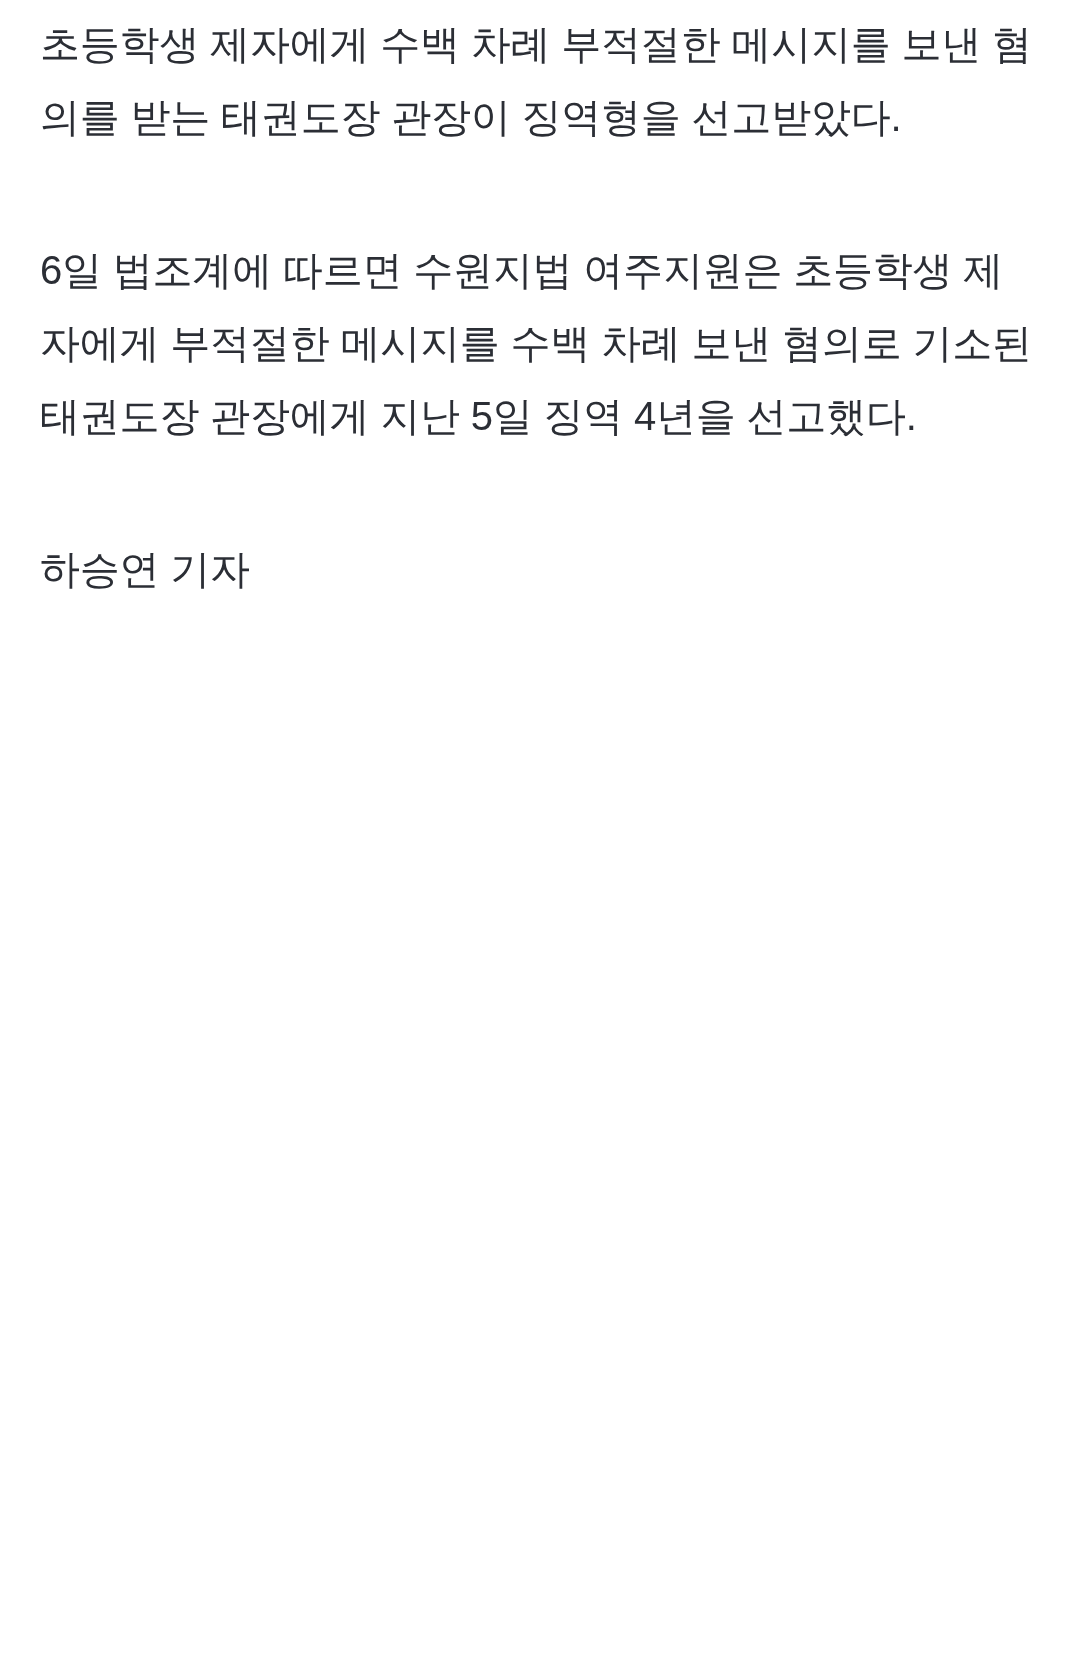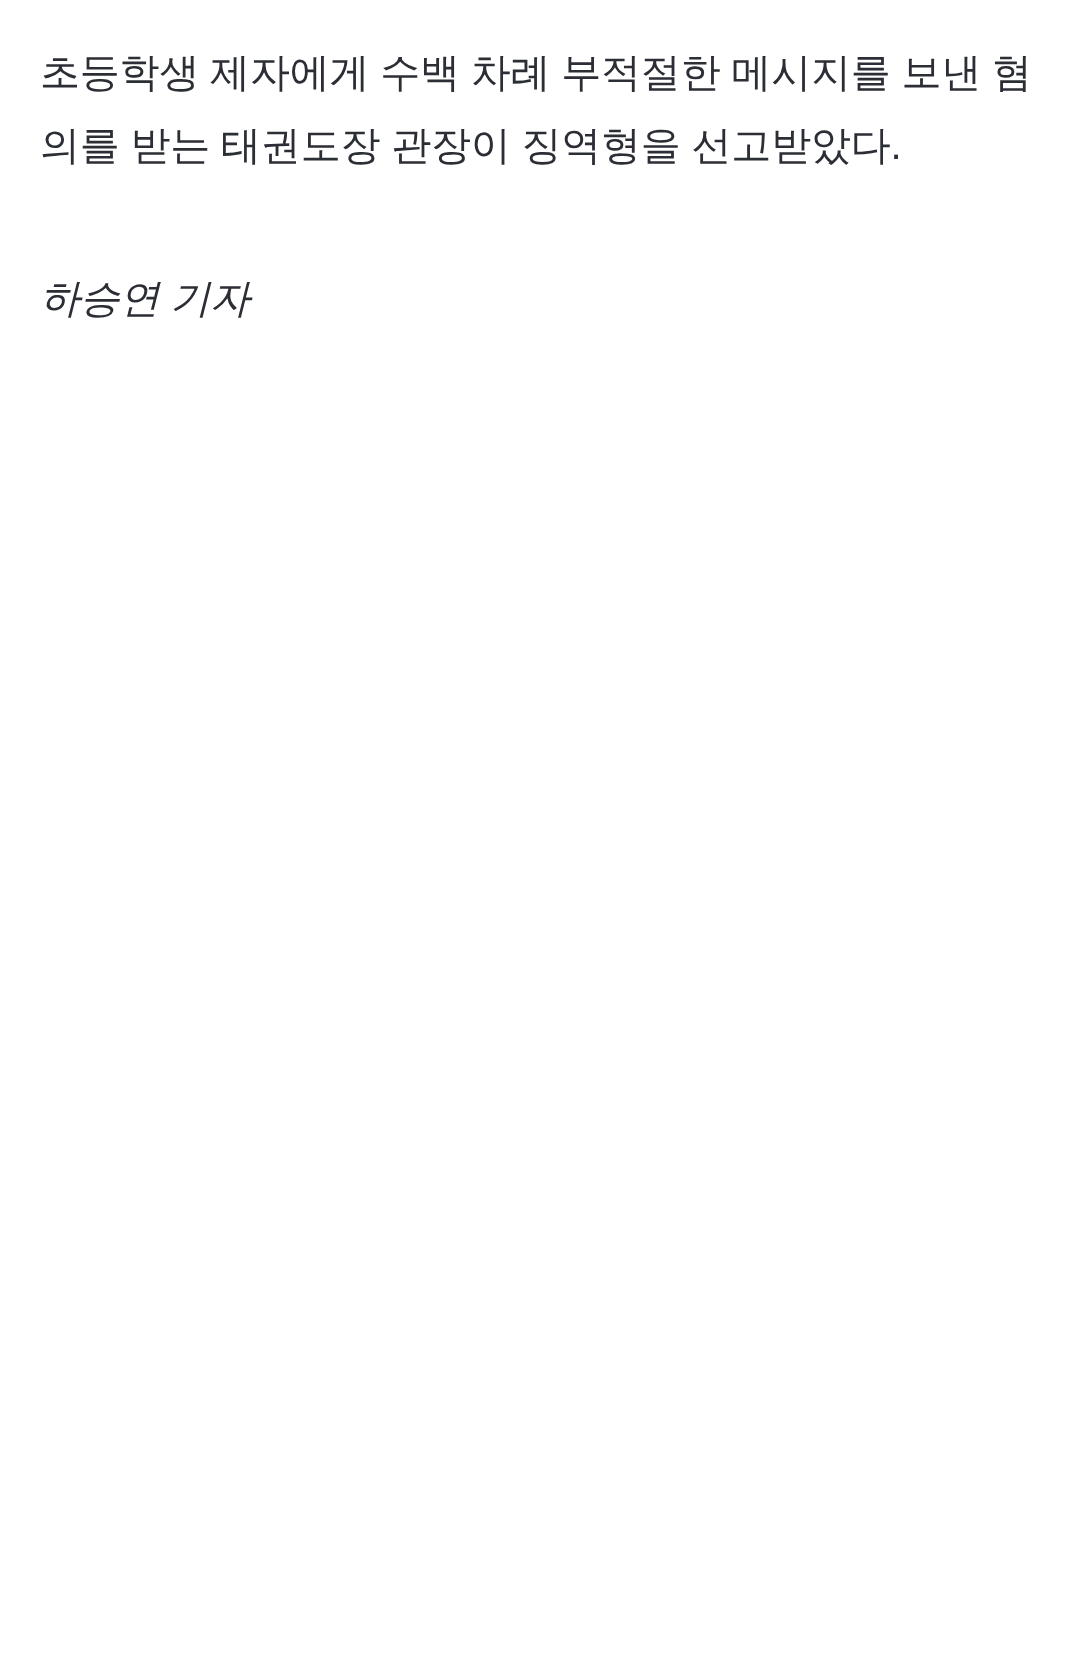--- a/index.html
+++ b/index.html
@@ -17,33 +17,34 @@
     background: var(--bg-color);
     overflow: hidden;
     font-family: "Liberation Sans", "DejaVu Sans", sans-serif;
   }
   .article {
     padding: 8px 39px 0 40px;
     color: var(--text-color);
     font-size: 40px;
     line-height: 73px;
     letter-spacing: -0.2px;
-    margin-top: 28px;
   }
   .article p {
     margin: 0 0 80px 0;
     white-space: pre-line; 
     word-break: normal;
   }
   .byline {
     margin-top: 22px;
     white-space: pre-line;
-    font-style: italic;
   }
 </style>
 </head>
 <body>
 
 <main class="article">
   <p>초등학생 제자에게 수백 차례 부적절한 메시지를 보낸 혐
 의를 받는 태권도장 관장이 징역형을 선고받았다.</p>
+  <p>6일 법조계에 따르면 수원지법 여주지원은 초등학생 제
+자에게 부적절한 메시지를 수백 차례 보낸 혐의로 기소된
+태권도장 관장에게 지난 5일 징역 4년을 선고했다.</p>
   <div class="byline">하승연 기자</div>
 </main>
 
 </body></html>

